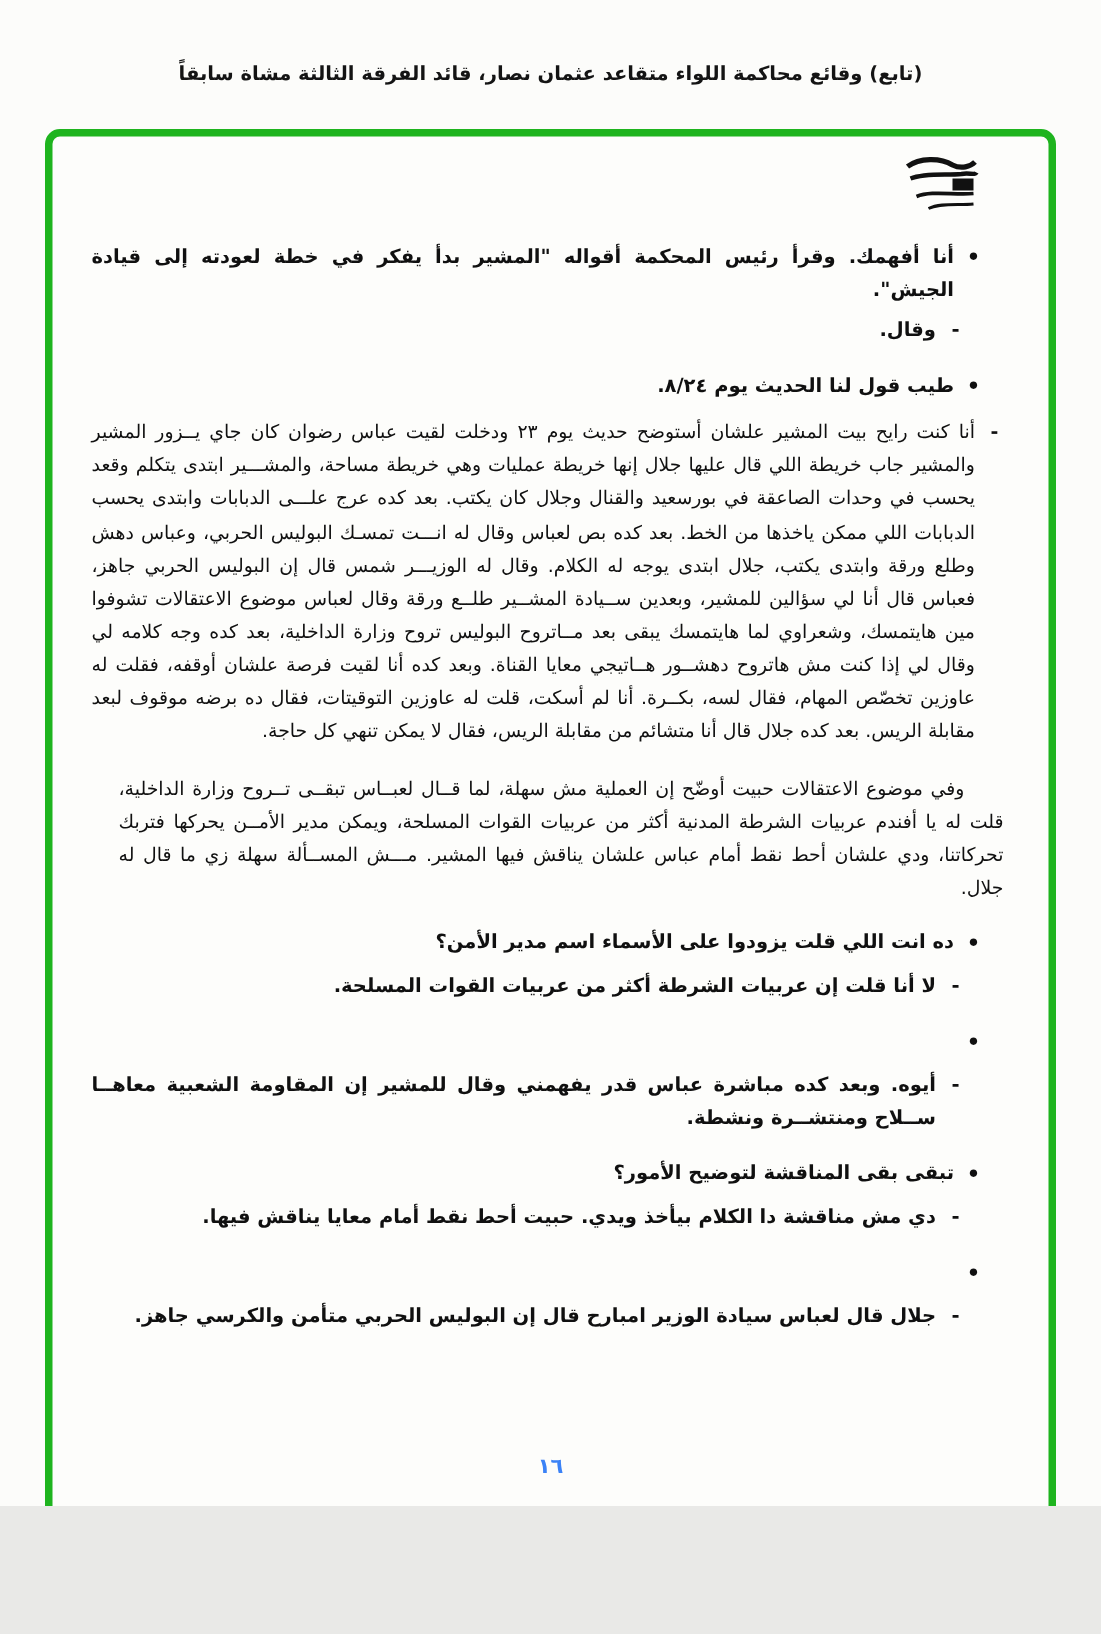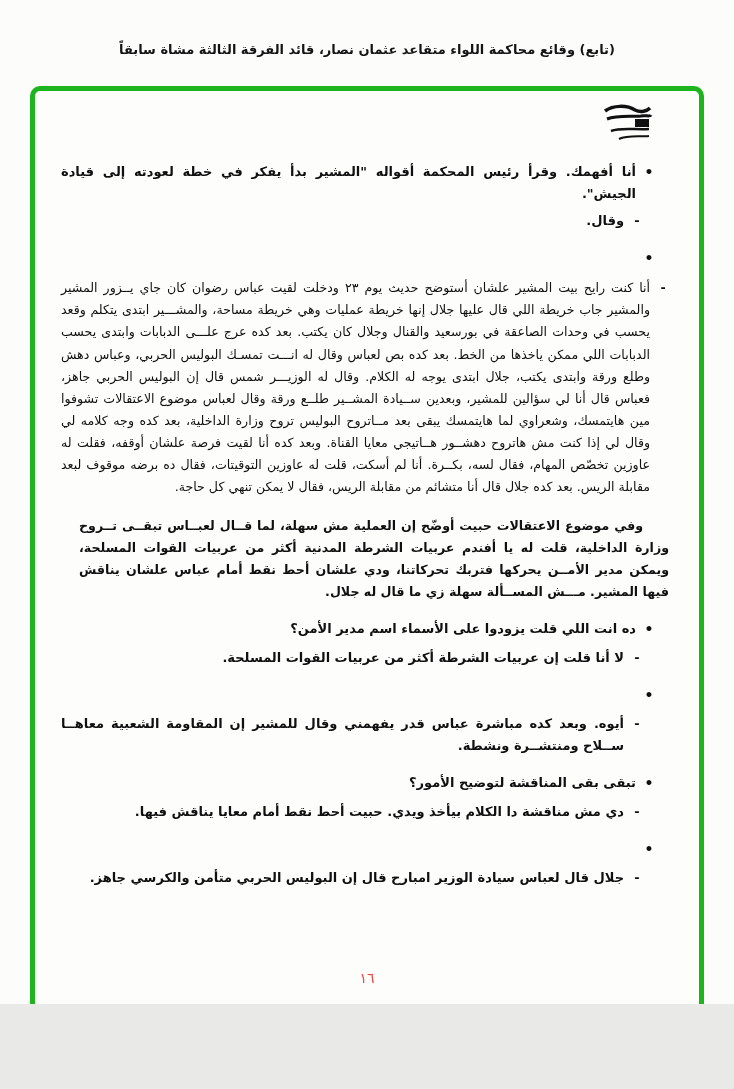--- a/index.html
+++ b/index.html
@@ -70,38 +70,38 @@
   .q { font-weight: bold; margin: 15px 14px 5px 0; }
   .q .marker { font-size: 14px; }
   .a { font-weight: bold; margin: 0 26px 4px 0; }
   .long {
     font-weight: 500;
     margin: 6px 0 16px 0;
     line-height: 1.76;
     font-size: 12.6px;
   }
   .para {
-    font-weight: 700;
+    font-weight: 400;
     margin: 2px 0 14px 18px;
     line-height: 1.76;
     font-size: 12.6px;
     text-indent: 26px;
     text-align: justify;
   }
   .first { margin-top: 0; }
   .page-number {
     position: absolute;
     bottom: 18px;
     left: 0;
     right: 0;
     text-align: center;
     font-size: 14px;
-    font-weight: normal;
+    font-weight: bold;
     letter-spacing: 5px;
-    color: #ef4444;
+    color: #3b82f6;
   }
 </style>
 </head>
 <body>
 
 <div class="page">
 
   <div class="doc-header">(تابع) وقائع محاكمة اللواء متقاعد عثمان نصار، قائد الفرقة الثالثة مشاة سابقاً</div>
 
   <div class="frame">
@@ -123,20 +123,21 @@
         <span>أنا أفهمك. وقرأ رئيس المحكمة أقواله "المشير بدأ يفكر في خطة لعودته إلى قيادة الجيش".</span>
       </div>
 
       <div class="item a">
         <span class="marker">-</span>
         <span>وقال.</span>
       </div>
 
       <div class="item q">
         <span class="marker">•</span>
+        <span>طيب قول لنا الحديث يوم ٨/٢٤.</span>
       </div>
 
       <div class="item long">
         <span class="marker">-</span>
         <span>أنا كنت رايح بيت المشير علشان أستوضح حديث يوم ٢٣ ودخلت لقيت عباس رضوان كان جاي يــزور المشير والمشير جاب خريطة اللي قال عليها جلال إنها خريطة عمليات وهي خريطة مساحة، والمشـــير ابتدى يتكلم وقعد يحسب في وحدات الصاعقة في بورسعيد والقنال وجلال كان يكتب. بعد كده عرج علـــى الدبابات وابتدى يحسب الدبابات اللي ممكن ياخذها من الخط. بعد كده بص لعباس وقال له انـــت تمسـك البوليس الحربي، وعباس دهش وطلع ورقة وابتدى يكتب، جلال ابتدى يوجه له الكلام. وقال له الوزيـــر شمس قال إن البوليس الحربي جاهز، فعباس قال أنا لي سؤالين للمشير، وبعدين ســيادة المشــير طلــع ورقة وقال لعباس موضوع الاعتقالات تشوفوا مين هايتمسك، وشعراوي لما هايتمسك يبقى بعد مــاتروح البوليس تروح وزارة الداخلية، بعد كده وجه كلامه لي وقال لي إذا كنت مش هاتروح دهشــور هــاتيجي معايا القناة. وبعد كده أنا لقيت فرصة علشان أوقفه، فقلت له عاوزين تخصّص المهام، فقال لسه، بكــرة. أنا لم أسكت، قلت له عاوزين التوقيتات، فقال ده برضه موقوف لبعد مقابلة الريس. بعد كده جلال قال أنا متشائم من مقابلة الريس، فقال لا يمكن تنهي كل حاجة.</span>
       </div>
 
       <div class="para">وفي موضوع الاعتقالات حبيت أوضّح إن العملية مش سهلة، لما قــال لعبــاس تبقــى تــروح وزارة الداخلية، قلت له يا أفندم عربيات الشرطة المدنية أكثر من عربيات القوات المسلحة، ويمكن مدير الأمــن يحركها فتربك تحركاتنا، ودي علشان أحط نقط أمام عباس علشان يناقش فيها المشير. مـــش المســألة سهلة زي ما قال له جلال.</div>
 
       <div class="item q">

